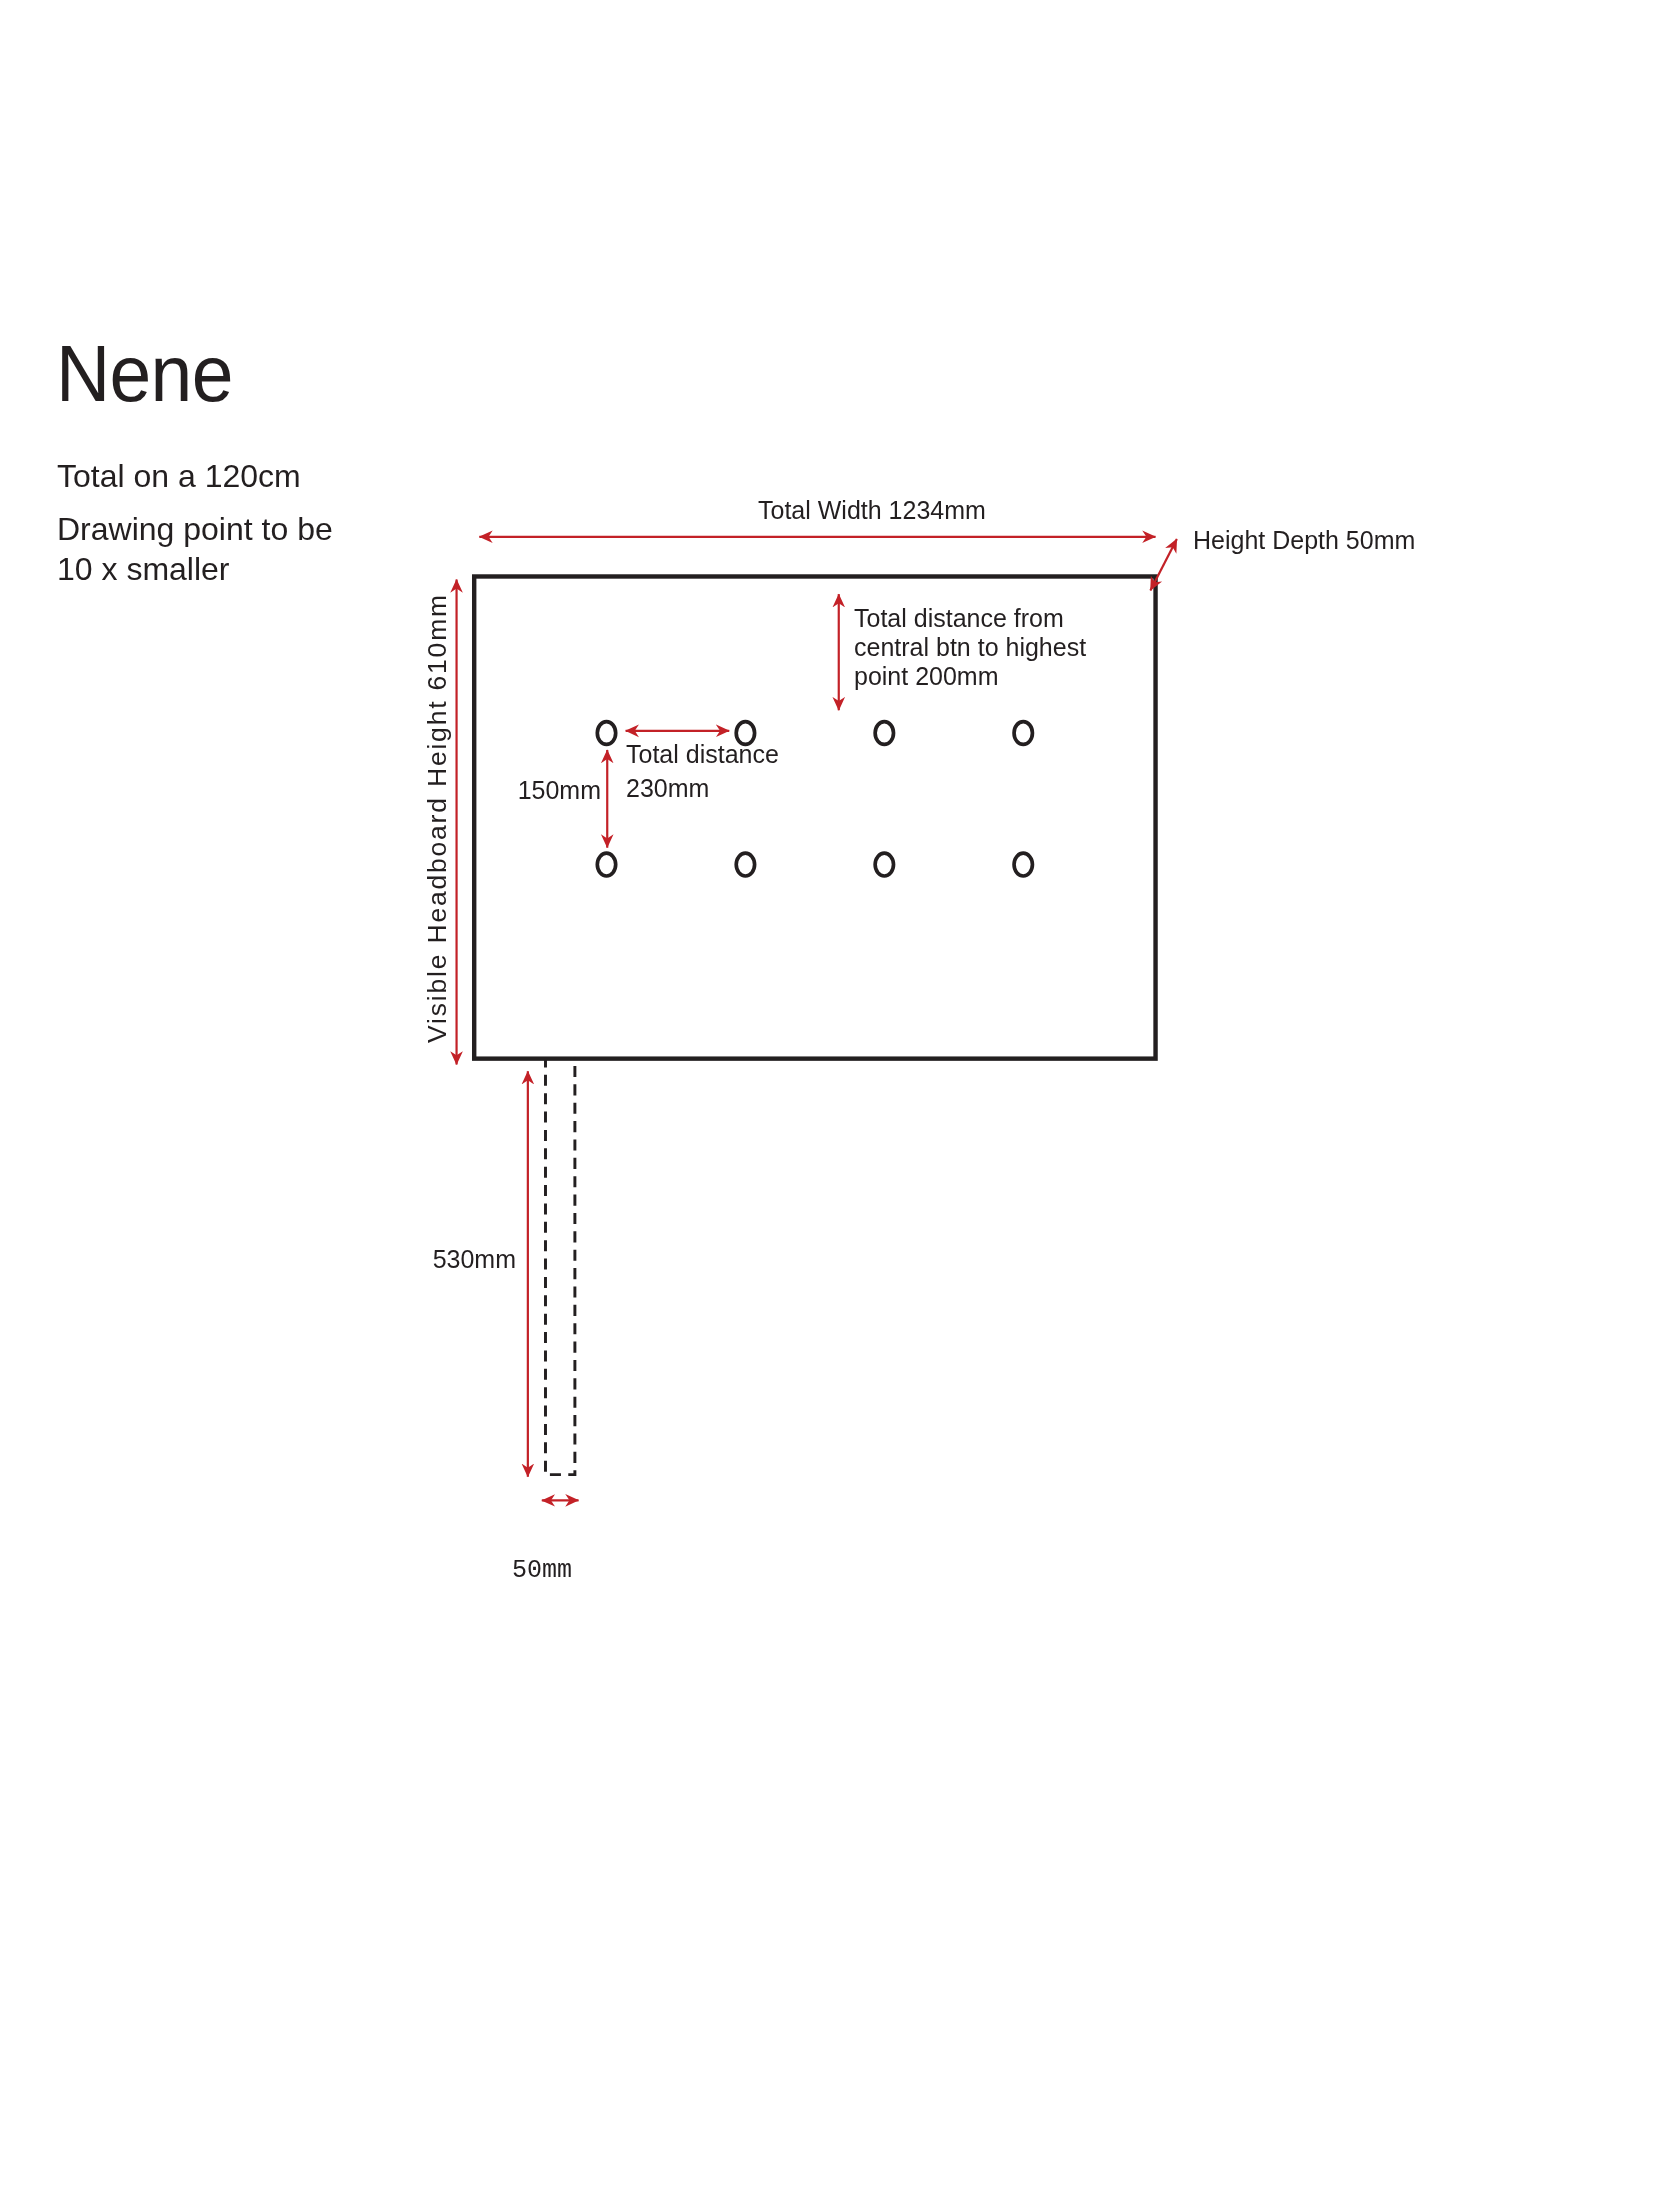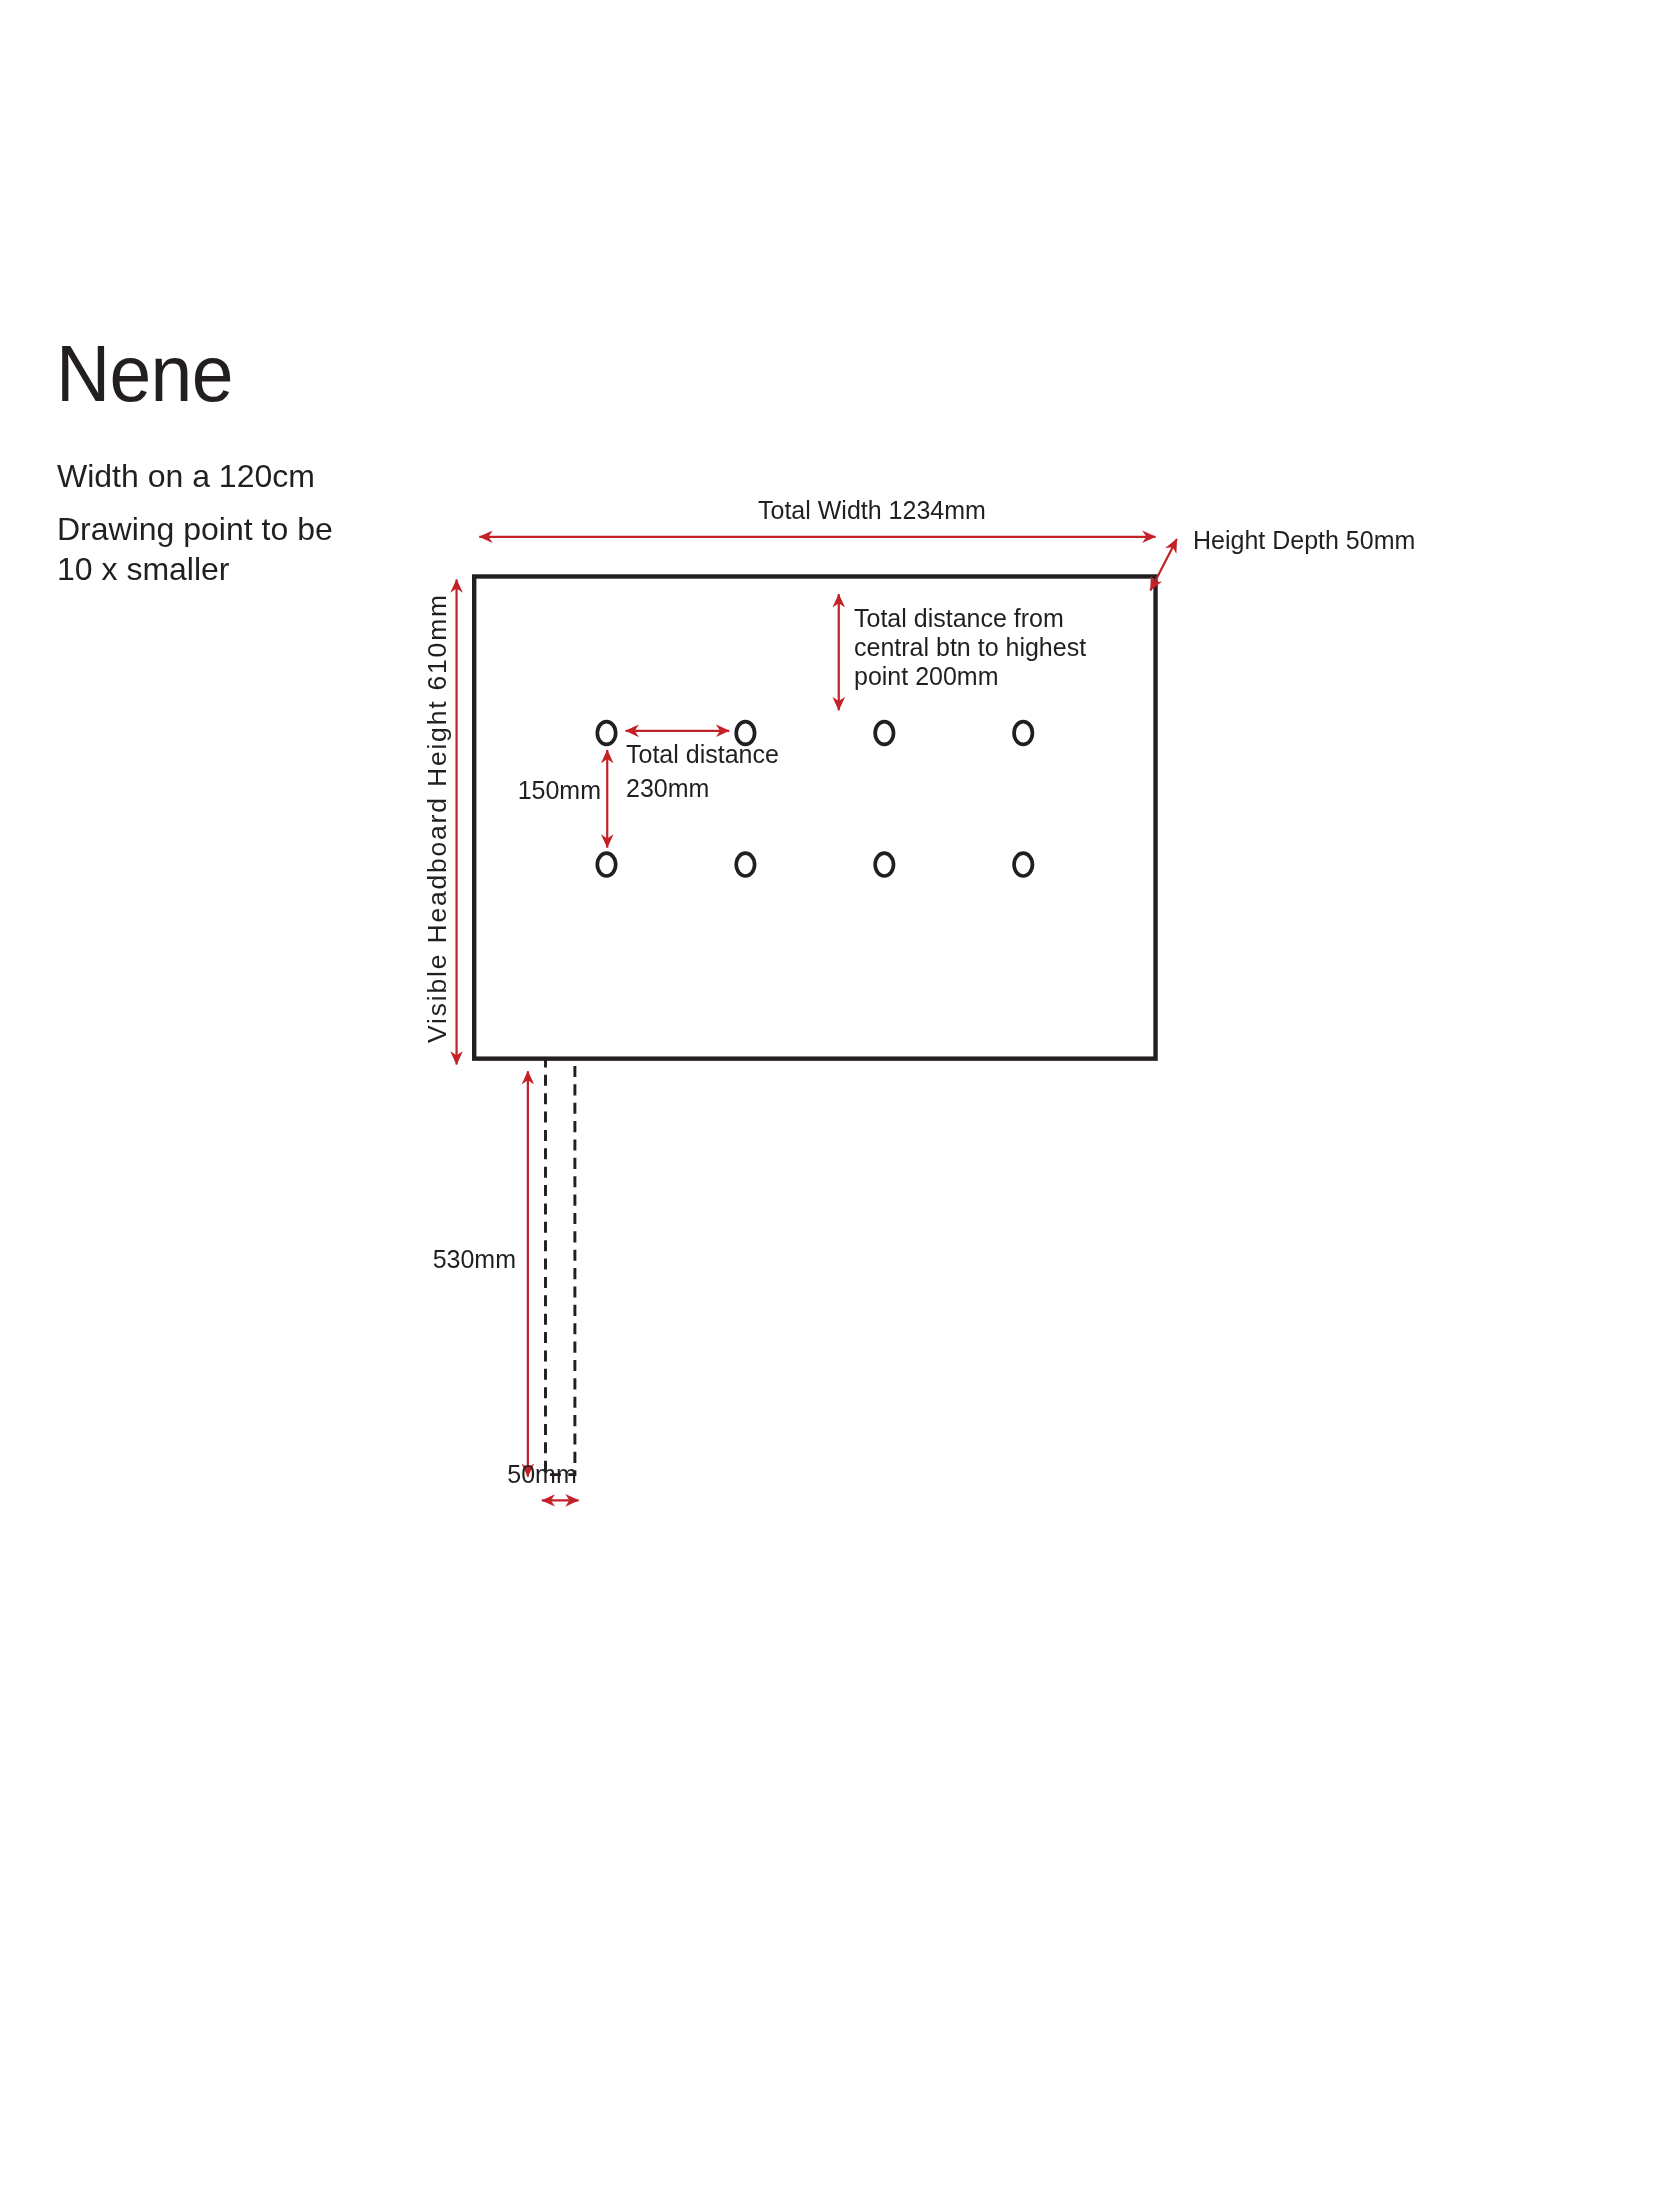--- a/index.html
+++ b/index.html
@@ -48,21 +48,21 @@
     color:var(--ink);
   }
   .sub1{top:444px;}
   .sub2{top:497px;}
   .width-label{left:758px;top:484px;width:221px;text-align:center;}
   .depth-label{left:1193px;top:514px;}
   .note200{left:854px;top:592px;line-height:29px;}
   .dist230{left:626px;top:725px;line-height:34px;}
   .label150{left:470px;top:764px;width:131px;text-align:right;}
   .label530{left:384px;top:1233px;width:132px;text-align:right;}
-  .label50{left:487px;top:1448px;width:110px;text-align:center;}
+  .label50{left:487px;top:1544px;width:110px;text-align:center;font-family:Liberation Mono, monospace;}
   .vlabel{
     position:absolute;
     left:437px;top:806px;
     transform:translate(-50%,-50%) rotate(-90deg);
     font-size:26.5px;
     letter-spacing:1.8px;
     white-space:nowrap;
     color:var(--ink);
   }
   .outline{fill:none;stroke:var(--ink);stroke-width:6px;}
@@ -101,21 +101,21 @@
     <line class="dim" x1="1565" y1="787" x2="1601" y2="717" marker-start="url(#ah)" marker-end="url(#ah)"></line>
     <line class="dim" x1="621" y1="772" x2="621" y2="1432" marker-start="url(#ah)" marker-end="url(#ah)"></line>
     <line class="dim" x1="1141" y1="792" x2="1141" y2="950" marker-start="url(#ah)" marker-end="url(#ah)"></line>
     <line class="dim" x1="851" y1="978" x2="992" y2="978" marker-start="url(#ah)" marker-end="url(#ah)"></line>
     <line class="dim" x1="826" y1="1004" x2="826" y2="1137" marker-start="url(#ah)" marker-end="url(#ah)"></line>
     <line class="dim" x1="718" y1="1441" x2="718" y2="1993" marker-start="url(#ah)" marker-end="url(#ah)"></line>
     <line class="dim" x1="737" y1="2025" x2="787" y2="2025" marker-start="url(#ah)" marker-end="url(#ah)"></line>
   </svg>
 
   <div class="title">Nene</div>
-  <div class="subtitle sub1">Width on a 120cm</div>
+  <div class="subtitle sub1">Total on a 120cm</div>
   <div class="subtitle sub2">
     <div>Drawing point to be</div>
     <div>10 x smaller</div>
   </div>
 
   <div class="lbl width-label">Total Width 1234mm</div>
   <div class="lbl depth-label">Height Depth 50mm</div>
 
   <div class="lbl note200">
     <div>Total distance from</div>

